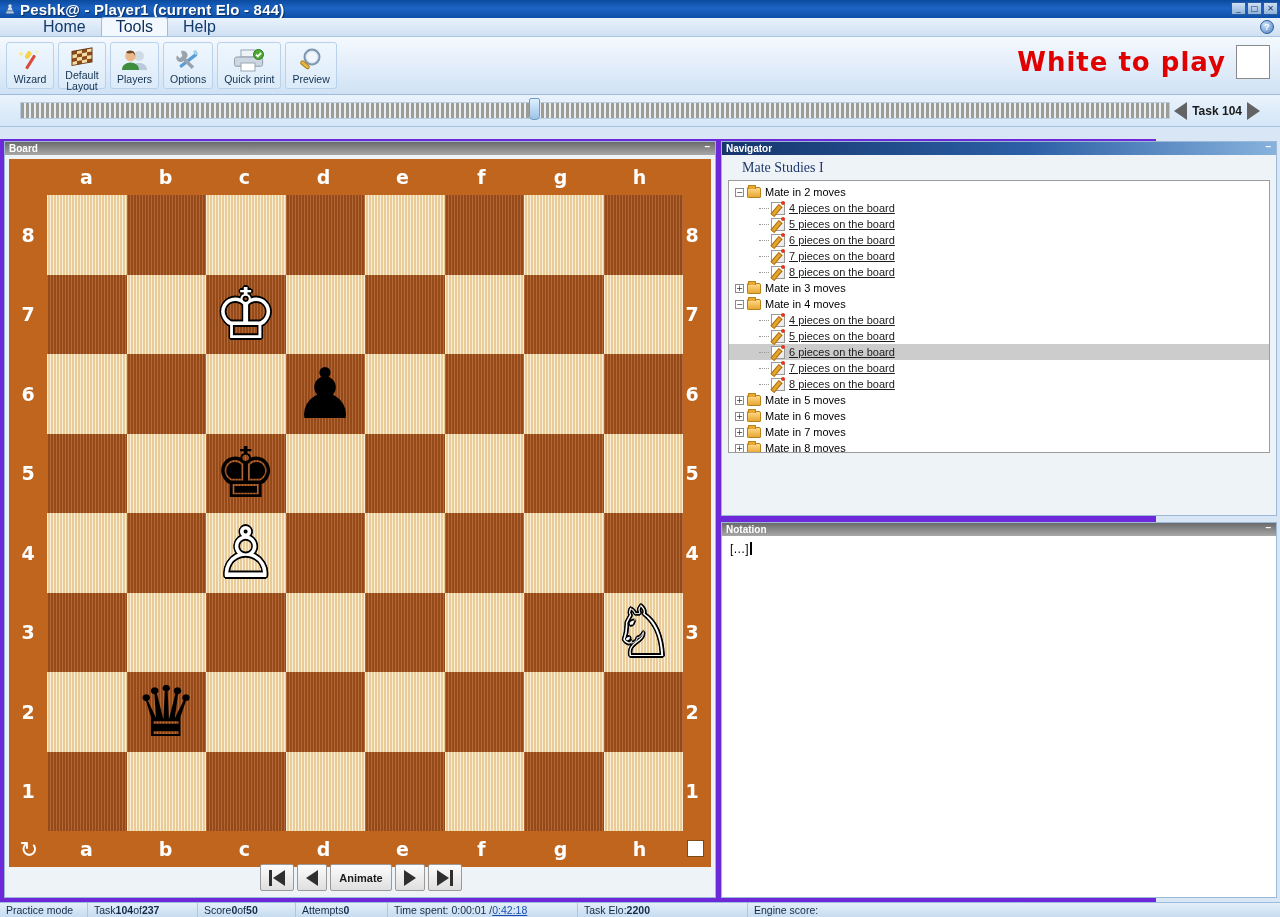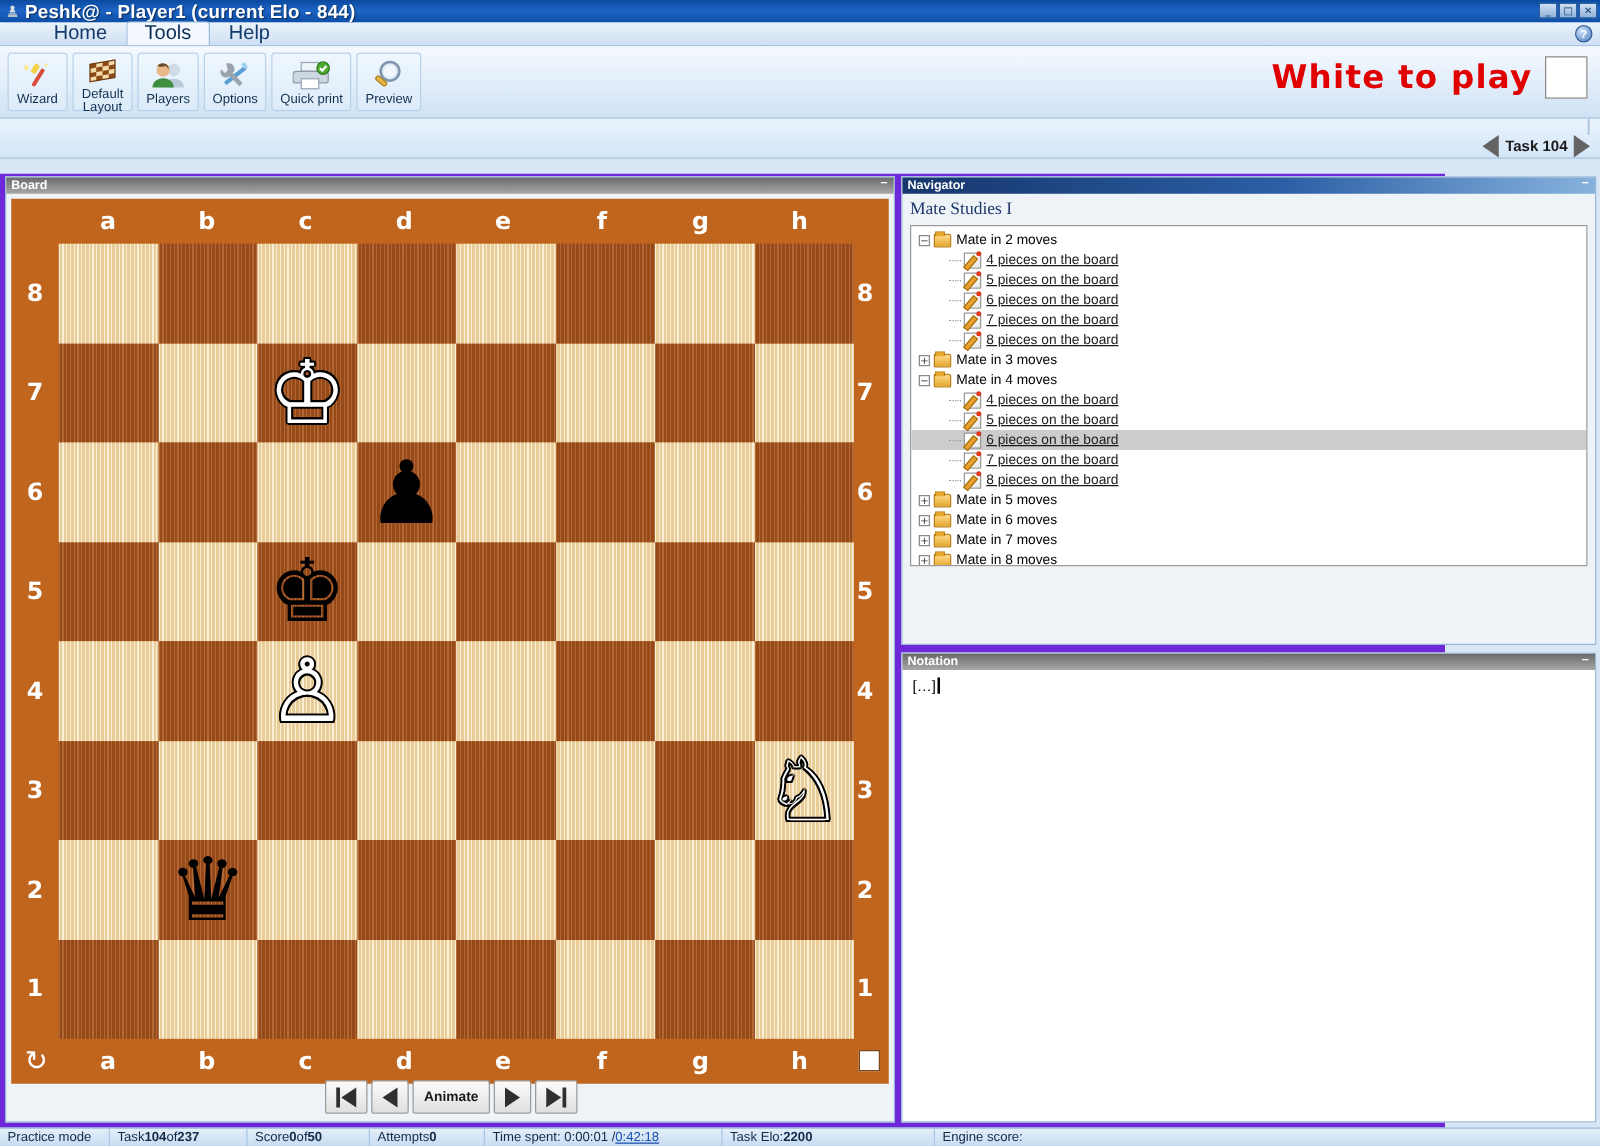--- a/index.html
+++ b/index.html
@@ -97,23 +97,22 @@
   #whitetoplay .wtp-box {
     width: 34px; height: 34px; background: #fff;
     border: 1px solid #8a8a8a;
   }
 
   
   #taskstrip {
     height: 32px;
     background: linear-gradient(to bottom,#eaf3fc,#d4e6f7);
     border-bottom: 1px solid #a6c3e1;
-    display: flex; align-items: flex-end; position: relative;
-    padding: 0 4px;
-    flex-direction: column;
+    display: flex; align-items: center; position: relative;
+    padding: 0 16px;
   }
   #ruler {
     flex: 1; height: 17px; margin: 0 4px;
     background-image: repeating-linear-gradient(to right,
         #9d9d96 0px, #9d9d96 3px, #e8eef5 3px, #e8eef5 5px);
     border: 1px solid #b9cde3; position: relative;
   }
   #rulermarker {
     position: absolute; left: 508px; top: -5px;
     width: 11px; height: 22px;
@@ -240,21 +239,21 @@
   .bar { width: 3px; height: 16px; background: #2f2f2f; }
 
   
   #navpanel {
     position: absolute; left: 721px; top: 2px;
     width: 556px; height: 375px;
     background: #eef3f8; border: 1px solid #9bb8d6;
   }
   #navtitle {
     font-family: "Liberation Serif", serif;
-    font-size: 14px; color: #20386b; padding: 5px 0 4px 6px;
+    font-size: 14px; color: #20386b; padding: 5px 0 4px 6px; margin-left: 14px;
   }
   #tree {
     margin: 0 6px; height: 273px;
     background: #fff; border: 1px solid #9c9c9c;
     overflow: hidden; padding: 3px 0 0 0;
   }
   .tnode { display: flex; align-items: center; height: 16px; font-size: 11px; color: #000; }
   .tnode.sel { background: #cccccc; }
   .tnode .ind { display: inline-block; }
   .expander {

